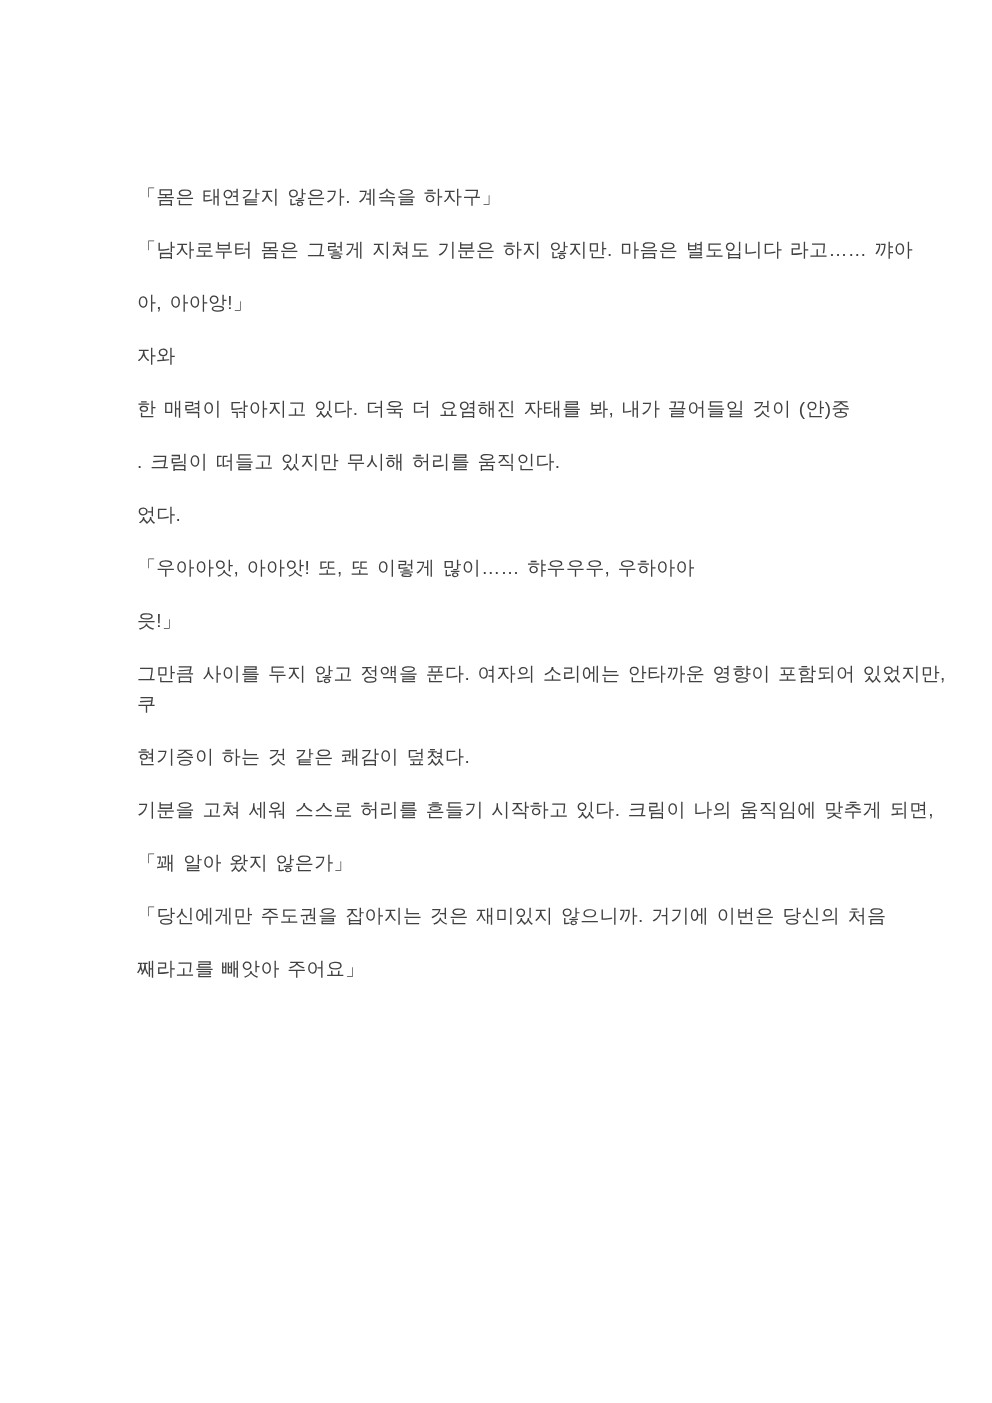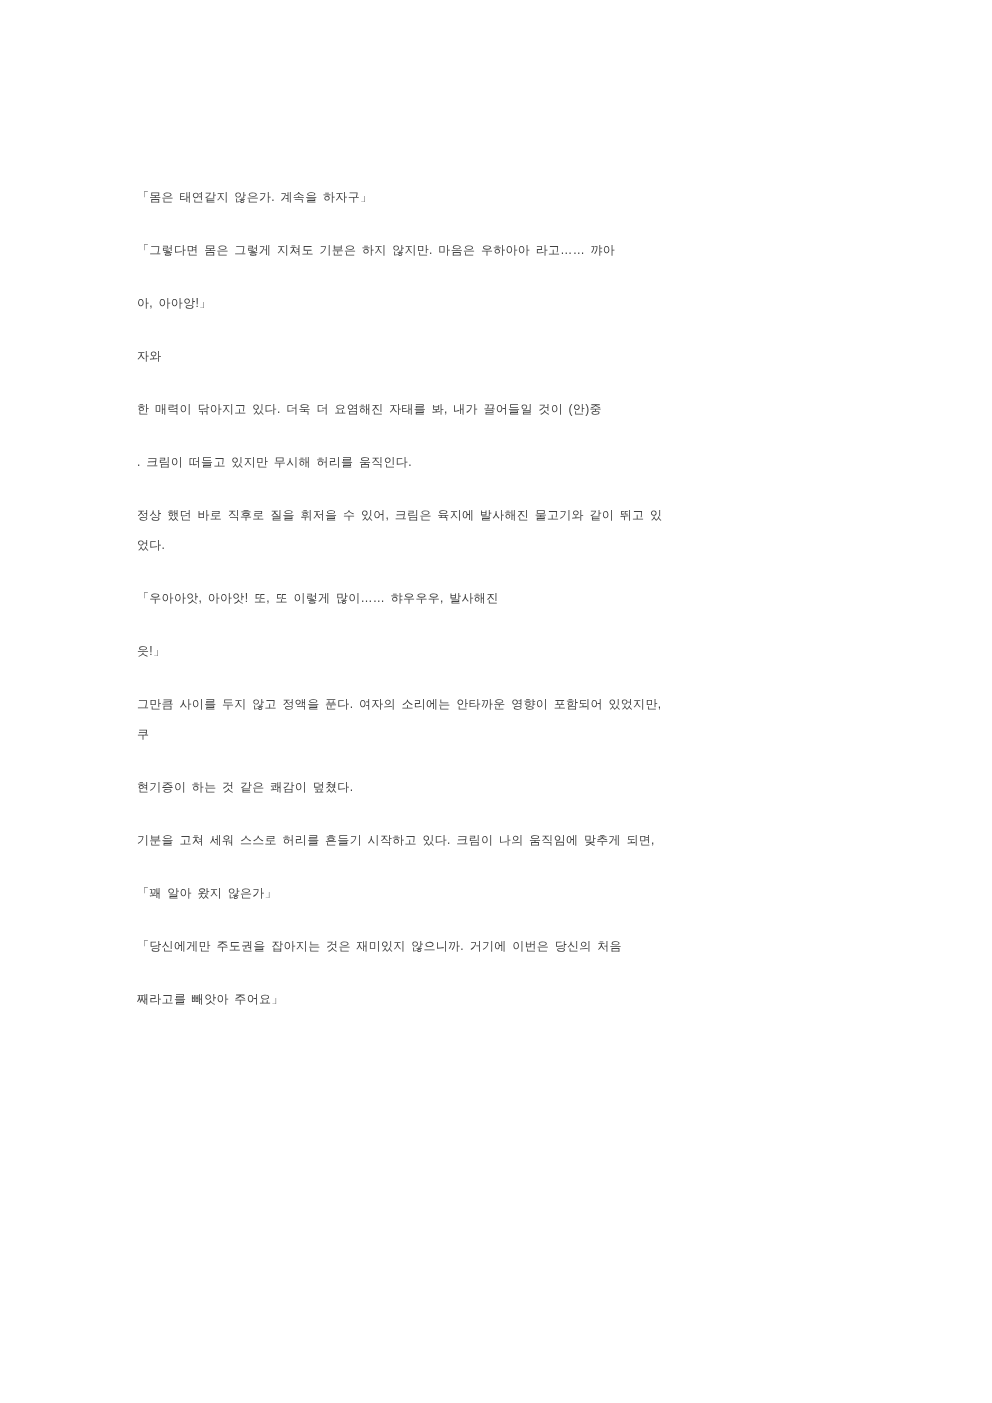--- a/index.html
+++ b/index.html
@@ -21,61 +21,60 @@
     width: 992px;
     height: 1403px;
     background: #ffffff;
   }
   .text-content {
     position: absolute;
     top: 182px;
     left: 137px;
     width: 745px;
     color: #414141;
-    font-size: 12px;
+    font-size: 19px;
     letter-spacing: 0.3px;
     word-spacing: 2px;
   }
   .paragraph {
     margin: 0 0 23px 0;
   }
   .text-line {
     line-height: 30px;
     white-space: nowrap;
   }
 </style>
 </head>
 <body>
 
 <div class="page">
   <div class="text-content" id="text-content">
       <div class="paragraph">
         <div class="text-line">「몸은 태연같지 않은가. 계속을 하자구」</div>
       </div>
       <div class="paragraph">
-        <div class="text-line">「그렇다면 몸은 그렇게 지쳐도 기분은 하지 않지만. 마음은 우하아아 라고…… 꺄아</div>
+        <div class="text-line">「남자로부터 몸은 그렇게 지쳐도 기분은 하지 않지만. 마음은 별도입니다 라고…… 꺄아</div>
       </div>
       <div class="paragraph">
         <div class="text-line">아, 아아앙!」</div>
       </div>
       <div class="paragraph">
         <div class="text-line">자와</div>
       </div>
       <div class="paragraph">
         <div class="text-line">한 매력이 닦아지고 있다. 더욱 더 요염해진 자태를 봐, 내가 끌어들일 것이 (안)중</div>
       </div>
       <div class="paragraph">
         <div class="text-line">. 크림이 떠들고 있지만 무시해 허리를 움직인다.</div>
       </div>
       <div class="paragraph">
-        <div class="text-line">정상 했던 바로 직후로 질을 휘저을 수 있어, 크림은 육지에 발사해진 물고기와 같이 뛰고 있</div>
         <div class="text-line">었다.</div>
       </div>
       <div class="paragraph">
-        <div class="text-line">「우아아앗, 아아앗! 또, 또 이렇게 많이…… 햐우우우, 발사해진</div>
+        <div class="text-line">「우아아앗, 아아앗! 또, 또 이렇게 많이…… 햐우우우, 우하아아</div>
       </div>
       <div class="paragraph">
         <div class="text-line">읏!」</div>
       </div>
       <div class="paragraph">
         <div class="text-line">그만큼 사이를 두지 않고 정액을 푼다. 여자의 소리에는 안타까운 영향이 포함되어 있었지만,</div>
         <div class="text-line">쿠</div>
       </div>
       <div class="paragraph">
         <div class="text-line">현기증이 하는 것 같은 쾌감이 덮쳤다.</div>

